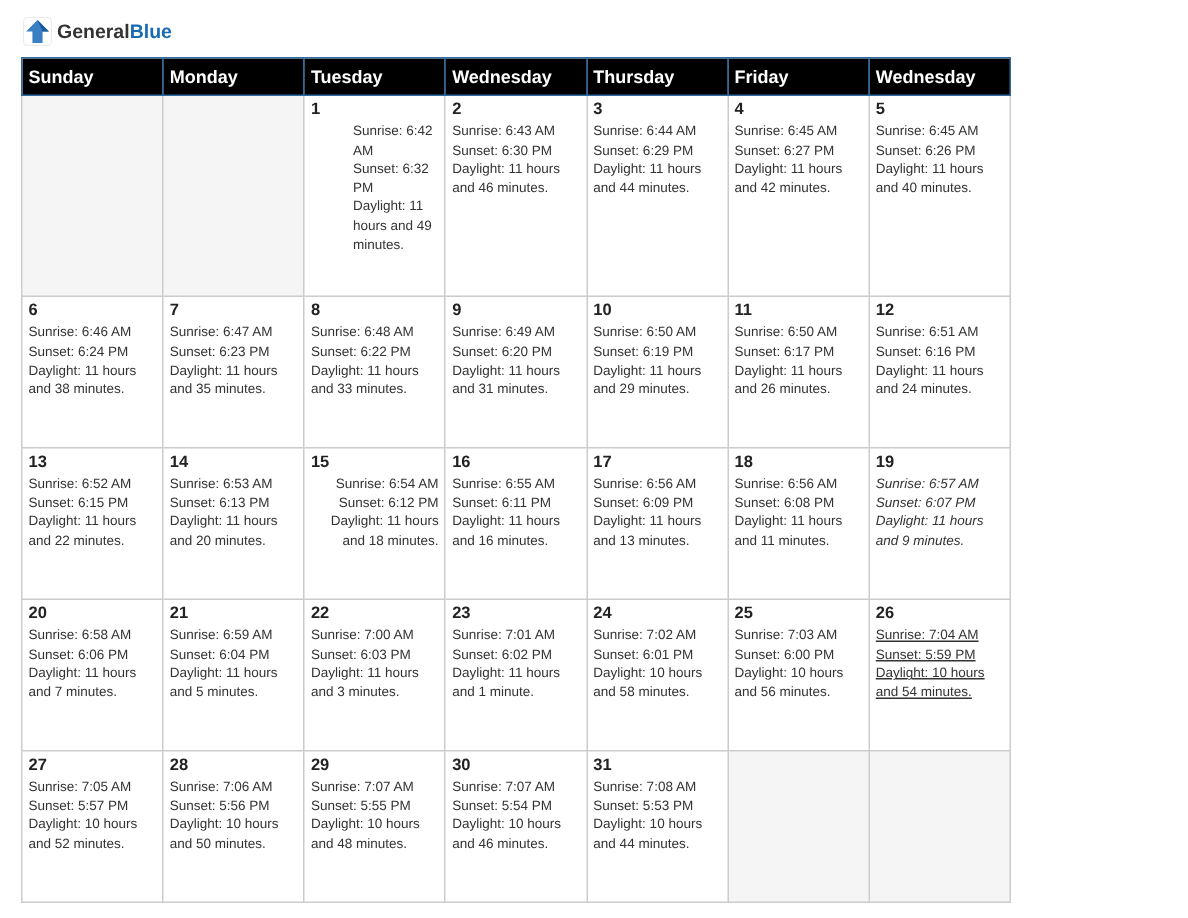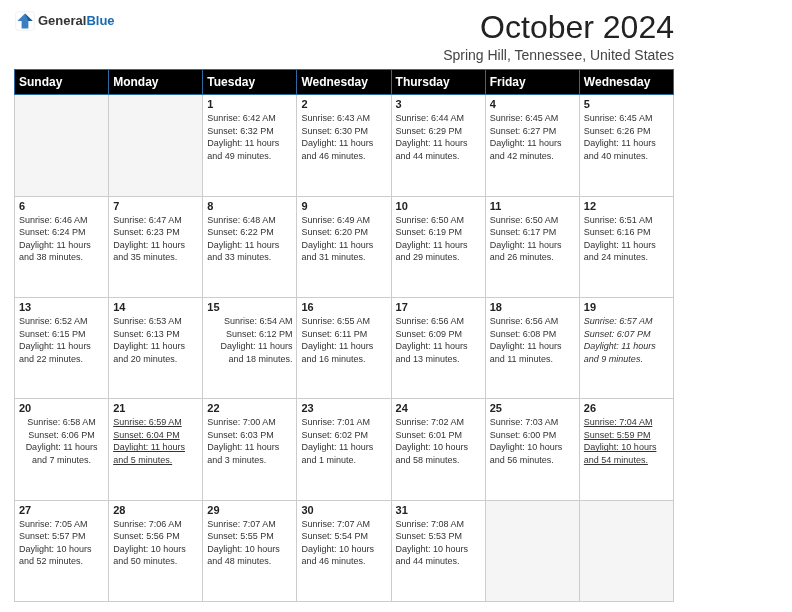--- a/index.html
+++ b/index.html
@@ -109,24 +109,20 @@
   <div class="header">
     <div class="logo">
       <svg class="logo-icon" viewBox="0 0 26 26" xmlns="http://www.w3.org/2000/svg">
         <rect x="2" y="2" width="22" height="22" rx="3" fill="#fff" stroke="#ddd" stroke-width="0.5"></rect>
         <polygon points="13,4 22,13 17,13 17,22 9,22 9,13 4,13" fill="#3a7fc1"></polygon>
         <polygon points="13,4 22,13 17,13" fill="#1a5a9a"></polygon>
       </svg>
       <div class="logo-text">
         <div><span class="general">General</span><span class="blue">Blue</span></div>
       </div>
-    </div>
-    <div class="title-block">
-      <div class="month-title">October 2024</div>
-      <div class="location">Spring Hill, Tennessee, United States</div>
     </div>
   </div>
 
   <table class="calendar">
     <thead>
       <tr>
         <th>Sunday</th>
         <th>Monday</th>
         <th>Tuesday</th>
         <th>Wednesday</th>
@@ -134,21 +130,21 @@
         <th>Friday</th>
         <th>Wednesday</th>
       </tr>
     </thead>
     <tbody id="calendar-body">
     <tr>
           <td class="empty"></td>
           <td class="empty"></td>
           <td>
             <span class="day-num">1</span>
-            <div class="day-info" style="white-space: pre-line;">Sunrise: 6:42 AM
+            <div class="day-info" style="white-space: pre-line; margin-left: 28px;">Sunrise: 6:42 AM
 Sunset: 6:32 PM
 Daylight: 11 hours and 49 minutes.</div>
           </td>
           <td>
             <span class="day-num">2</span>
             <div class="day-info" style="white-space: pre-line;">Sunrise: 6:43 AM
 Sunset: 6:30 PM
 Daylight: 11 hours and 46 minutes.</div>
           </td>
           <td>
@@ -254,27 +250,27 @@
           <td>
             <span class="day-num">19</span>
             <div class="day-info" style="white-space: pre-line; font-style: italic;">Sunrise: 6:57 AM
 Sunset: 6:07 PM
 Daylight: 11 hours and 9 minutes.</div>
           </td>
         </tr>
         <tr>
           <td>
             <span class="day-num">20</span>
-            <div class="day-info" style="white-space: pre-line; text-align: center;">Sunrise: 6:58 AM
+            <div class="day-info" style="white-space: pre-line;">Sunrise: 6:58 AM
 Sunset: 6:06 PM
 Daylight: 11 hours and 7 minutes.</div>
           </td>
           <td>
             <span class="day-num">21</span>
-            <div class="day-info" style="white-space: pre-line; text-decoration: underline;">Sunrise: 6:59 AM
+            <div class="day-info" style="white-space: pre-line;">Sunrise: 6:59 AM
 Sunset: 6:04 PM
 Daylight: 11 hours and 5 minutes.</div>
           </td>
           <td>
             <span class="day-num">22</span>
             <div class="day-info" style="white-space: pre-line;">Sunrise: 7:00 AM
 Sunset: 6:03 PM
 Daylight: 11 hours and 3 minutes.</div>
           </td>
           <td>

